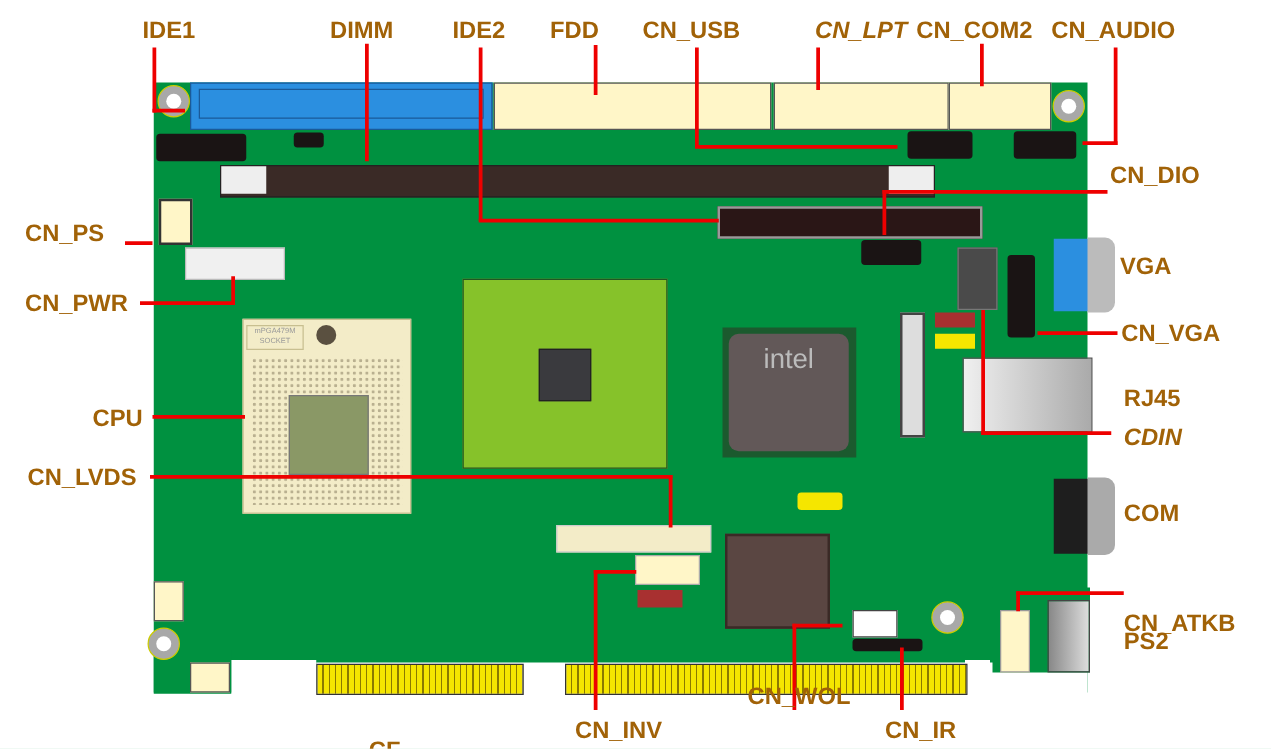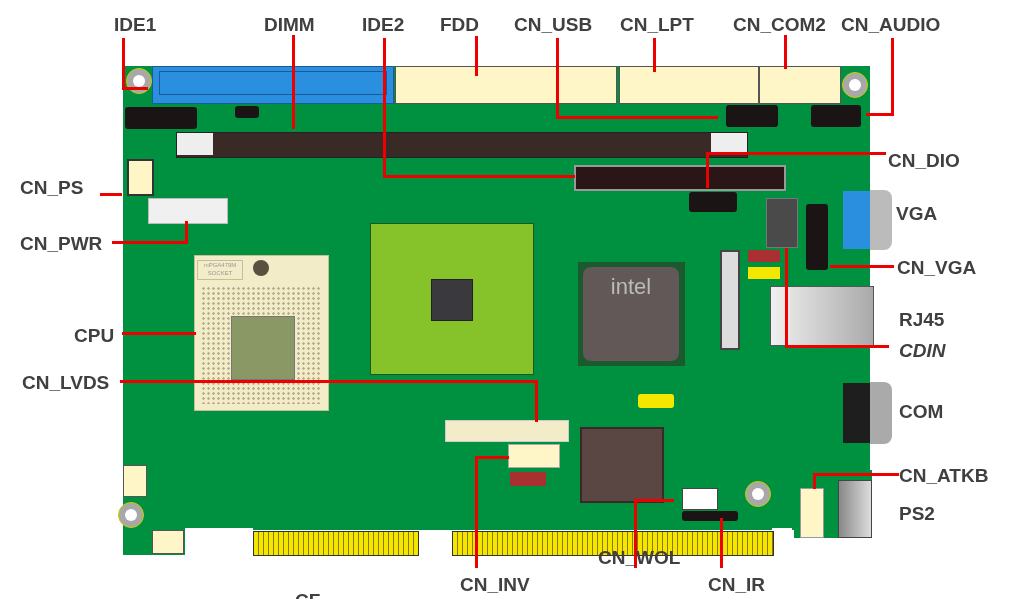--- a/index.html
+++ b/index.html
@@ -1,17 +1,17 @@
 <!DOCTYPE html>
 <html><head>
 <meta charset="utf-8">
 <style>
   html,body{margin:0;padding:0;background:#fff;}
   body{width:1017px;height:599px;position:relative;overflow:hidden;font-family:"Liberation Sans",sans-serif;}
-  .lbl{position:absolute;font-weight:bold;font-size:19px;color:#404040;white-space:nowrap;line-height:1;}
+  .lbl{position:absolute;font-weight:bold;font-size:19px;color:#a16207;white-space:nowrap;line-height:1;}
   .ln{position:absolute;background:#ee0000;}
   .abs{position:absolute;}
   .pcb{background:#009140;}
   .hdr{background:#1a1414;border-radius:3px;}
   .mhole{position:absolute;width:24px;height:24px;border-radius:50%;background:#a8a8a8;border:1px solid #cccc00;}
   .mhole::after{content:"";position:absolute;left:6px;top:6px;width:12px;height:12px;border-radius:50%;background:#fff;}
   .gold{position:absolute;background:repeating-linear-gradient(90deg,#f5e600 0 4px,#8a7a00 4px 5px);border:1px solid #333;}
 </style>
 </head>
 <body>
@@ -139,31 +139,31 @@
 <div class="ln" style="left:475px;top:456px;width:3px;height:112px;"></div>
 <div class="ln" style="left:634px;top:499px;width:40px;height:3px;"></div>
 <div class="ln" style="left:634px;top:499px;width:3px;height:69px;"></div>
 <div class="ln" style="left:720px;top:518px;width:3px;height:50px;"></div>
 
 <div class="lbl" style="left:114px;top:15px;">IDE1</div>
 <div class="lbl" style="left:264px;top:15px;">DIMM</div>
 <div class="lbl" style="left:362px;top:15px;">IDE2</div>
 <div class="lbl" style="left:440px;top:15px;">FDD</div>
 <div class="lbl" style="left:514px;top:15px;">CN_USB</div>
-<div class="lbl" style="left:620px;top:15px;">CN_LPT</div>
+<div class="lbl" style="left:652px;top:15px;font-style:italic;">CN_LPT</div>
 <div class="lbl" style="left:733px;top:15px;">CN_COM2</div>
 <div class="lbl" style="left:841px;top:15px;">CN_AUDIO</div>
-<div class="lbl" style="left:888px;top:151px;">CN_DIO</div>
+<div class="lbl" style="left:888px;top:131px;">CN_DIO</div>
 <div class="lbl" style="left:20px;top:178px;">CN_PS</div>
 <div class="lbl" style="left:20px;top:234px;">CN_PWR</div>
 <div class="lbl" style="left:896px;top:204px;">VGA</div>
 <div class="lbl" style="left:897px;top:258px;">CN_VGA</div>
 <div class="lbl" style="left:899px;top:310px;">RJ45</div>
 <div class="lbl" style="left:899px;top:341px;font-style:italic;">CDIN</div>
 <div class="lbl" style="left:74px;top:326px;">CPU</div>
 <div class="lbl" style="left:22px;top:373px;">CN_LVDS</div>
 <div class="lbl" style="left:899px;top:402px;">COM</div>
-<div class="lbl" style="left:899px;top:466px;">CN_ATKB</div>
+<div class="lbl" style="left:899px;top:490px;">CN_ATKB</div>
 <div class="lbl" style="left:899px;top:504px;">PS2</div>
 <div class="lbl" style="left:460px;top:575px;">CN_INV</div>
 <div class="lbl" style="left:598px;top:548px;">CN_WOL</div>
 <div class="lbl" style="left:708px;top:575px;">CN_IR</div>
 <div class="lbl" style="left:295px;top:591px;">CF</div>
 
 </body></html>

